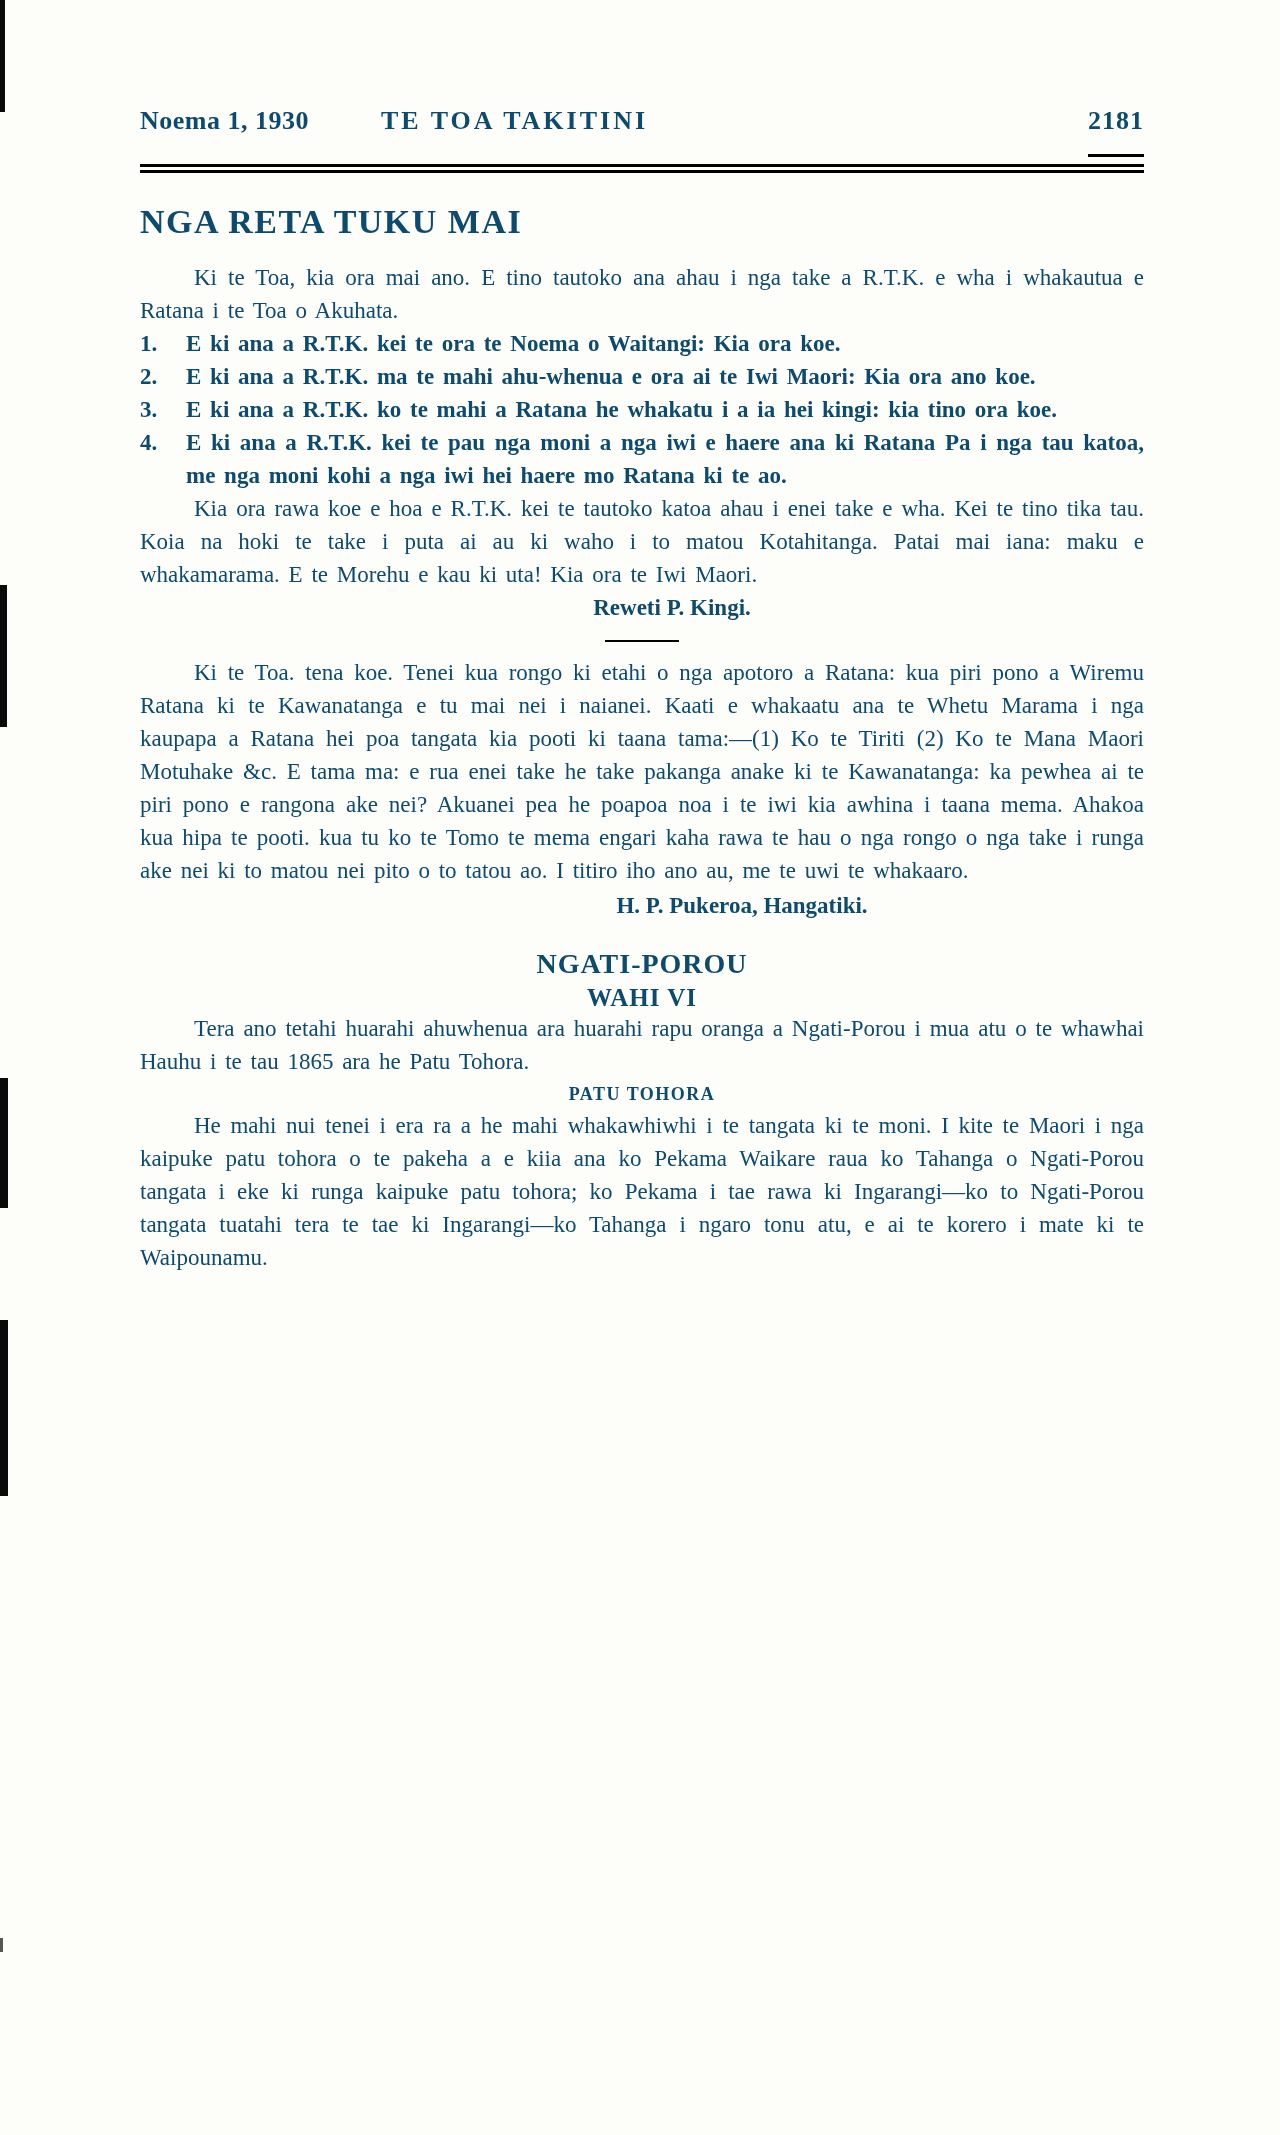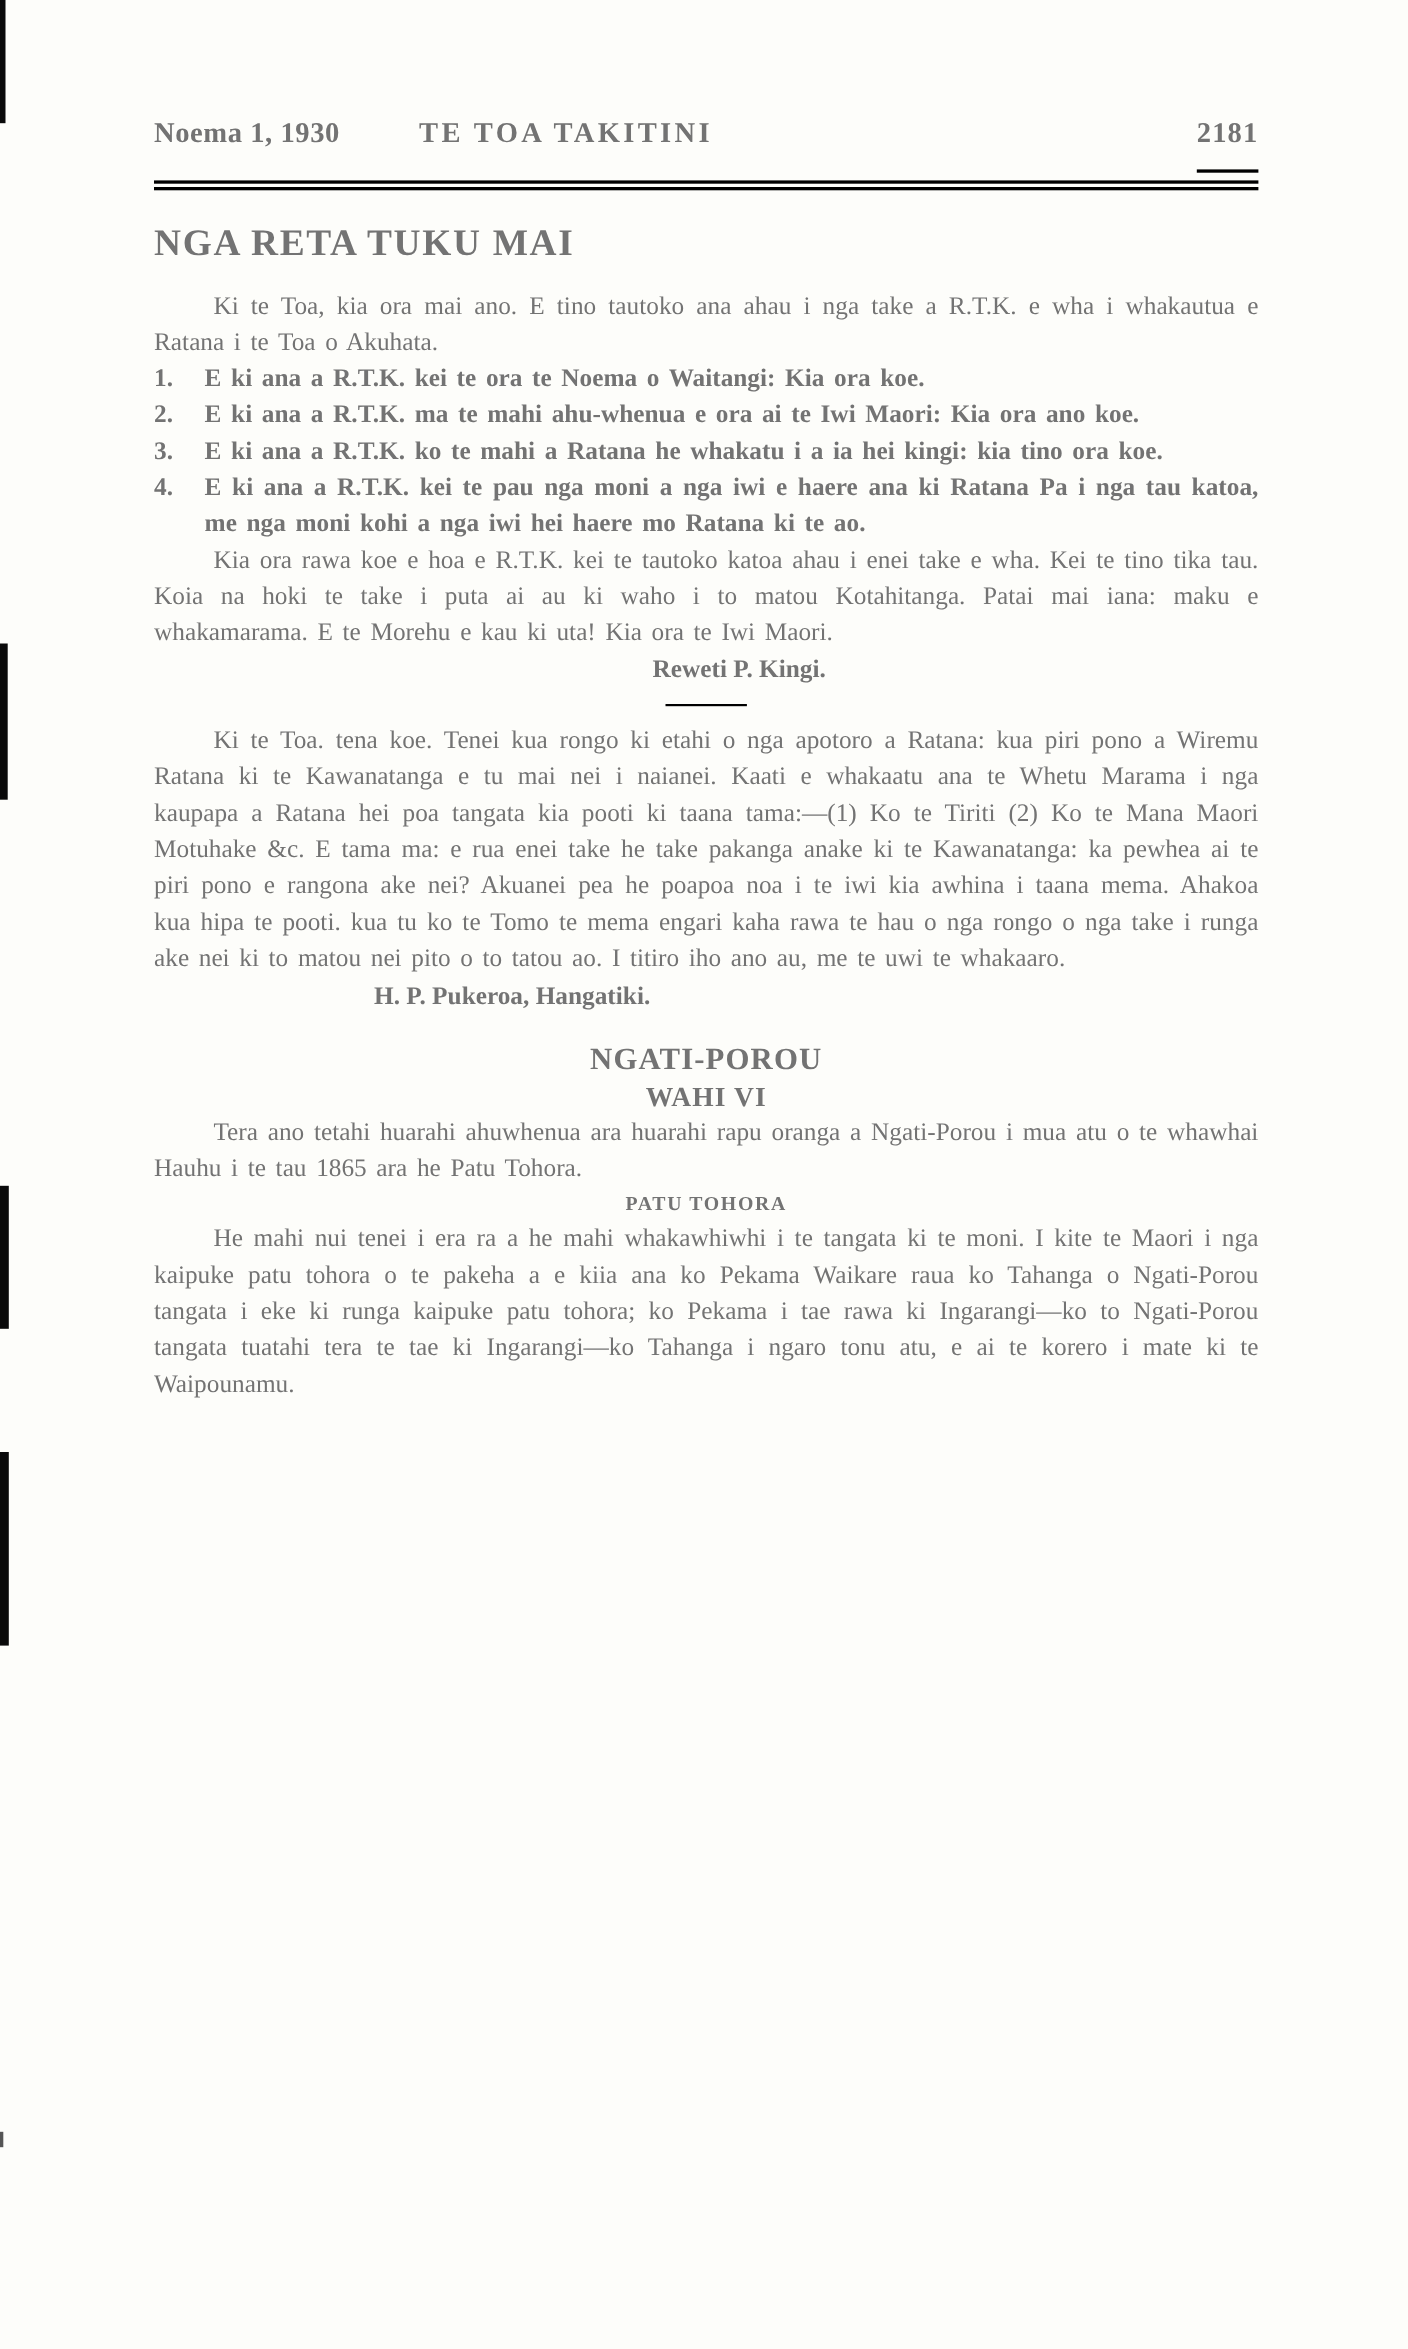--- a/index.html
+++ b/index.html
@@ -5,21 +5,21 @@
   * { margin: 0; padding: 0; box-sizing: border-box; }
   html, body { background: #e8e8e4; }
   .page {
     position: relative;
     width: 1280px;
     height: 2135px;
     margin: 0 auto;
     background: #fdfdfa;
     overflow: hidden;
     font-family: "Liberation Serif", "DejaVu Serif", serif;
-    color: #737373;
+    color: #0c4a6e;
   }
   
   .artifact { position: absolute; left: 0; background: #0a0a0a; }
   .a1 { top: 0;    width: 5px; height: 112px; }
   .a2 { top: 585;  top: 585px;  width: 7px; height: 142px; }
   .a3 { top: 1078px; width: 8px; height: 130px; }
   .a4 { top: 1320px; width: 8px; height: 176px; }
   .a5 { top: 1938px; width: 3px; height: 14px; background:#555; }
 
   .content {
@@ -69,21 +69,21 @@
   .list-item { display: flex; }
   .list-item .num { width: 46px; flex: 0 0 46px; font-size: 23px; font-weight: 700; line-height: 33px; }
   .list-item .li-text { flex: 1; font-size: 23px; font-weight: 700; line-height: 33px; text-align: justify; word-spacing: 3px; }
 
   .signature {
     font-size: 23px;
     font-weight: 700;
     line-height: 33px;
   }
   .sig-center { text-align: center; padding-left: 60px; }
-  .sig-right  { padding-left: 200px; margin-top: 2px; }
+  .sig-right  { text-align: center; padding-left: 200px; margin-top: 2px; }
 
   .divider {
     width: 74px;
     border-bottom: 2px solid #000;
     margin: 16px auto 14px auto;
   }
 
   .section-title {
     text-align: center;
     font-size: 28px;

